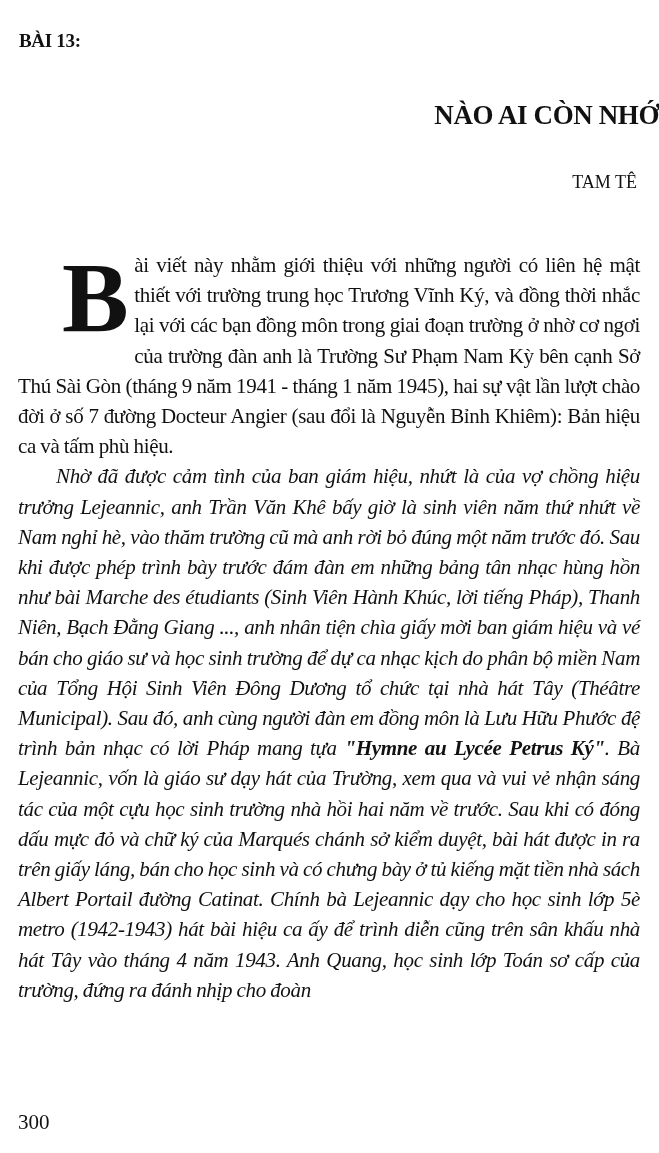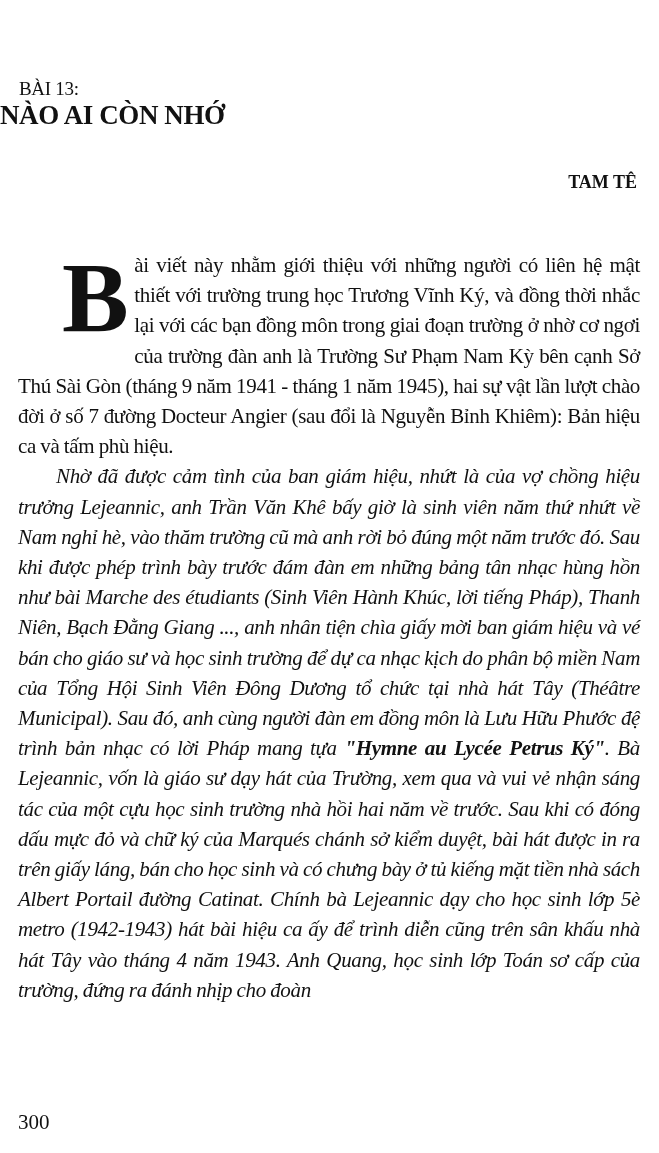--- a/index.html
+++ b/index.html
@@ -1,19 +1,19 @@
 <!DOCTYPE html>
 <html><head>
 <meta charset="utf-8">
 <style>
   html, body { margin:0; padding:0; background:#ffffff; }
   body { width:659px; height:1153px; position:relative; overflow:hidden; color:#111; font-family:"Liberation Serif", serif; }
-  .lesson { position:absolute; left:19px; top:30px; font-weight:normal; font-size:19px; letter-spacing:-0.3px;margin-top:48px; }
-  .title { position:absolute; left:0; width:659px; top:100px; text-align:left; font-weight:bold; font-size:27px; letter-spacing:-0.4px; }
-  .author { position:absolute; right:22px; top:172px; font-weight:bold; font-size:18px; }
+  .lesson { position:absolute; left:19px; top:30px; font-weight:bold; font-size:19px; letter-spacing:-0.3px; }
+  .title { position:absolute; left:0; width:659px; top:100px; text-align:right; font-weight:bold; font-size:27px; letter-spacing:-0.4px; }
+  .author { position:absolute; right:22px; top:172px; font-weight:normal; font-size:18px; }
   .body { position:absolute; left:18px; width:622px; top:250px; font-size:21px; line-height:30.2px; text-align:justify; letter-spacing:-0.35px; word-spacing:-0.5px; }
   .body p { margin:0; }
   .dropcap { float:left; font-weight:bold; font-size:100px; line-height:76px; height:82px; margin:10px 6px 0 44px; font-family:"Liberation Serif", serif; }
   .indent { text-indent:38px;font-style:italic; }
   .bold { font-weight:bold; }
   .page-number { position:absolute; left:18px; top:1110px; font-size:21px; }
 </style>
 </head>
 <body>
 

